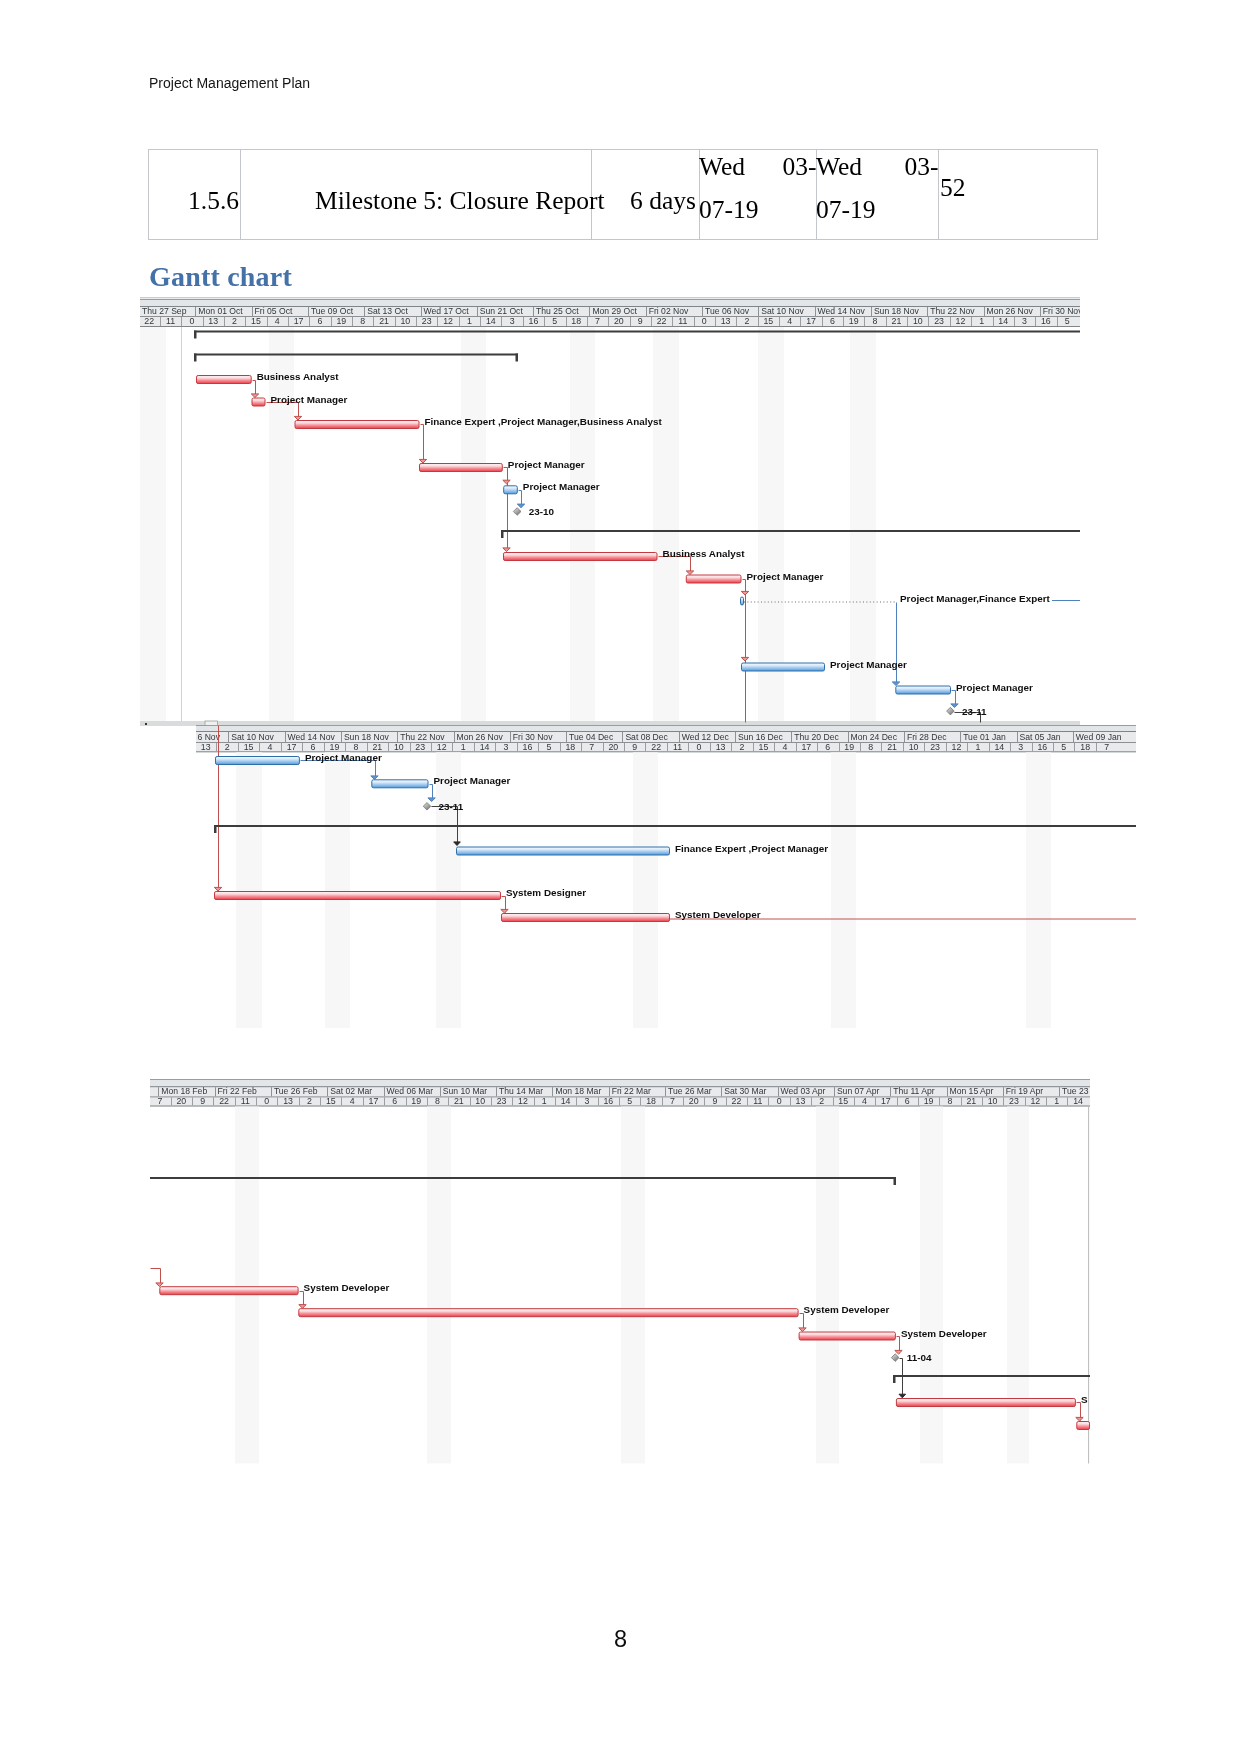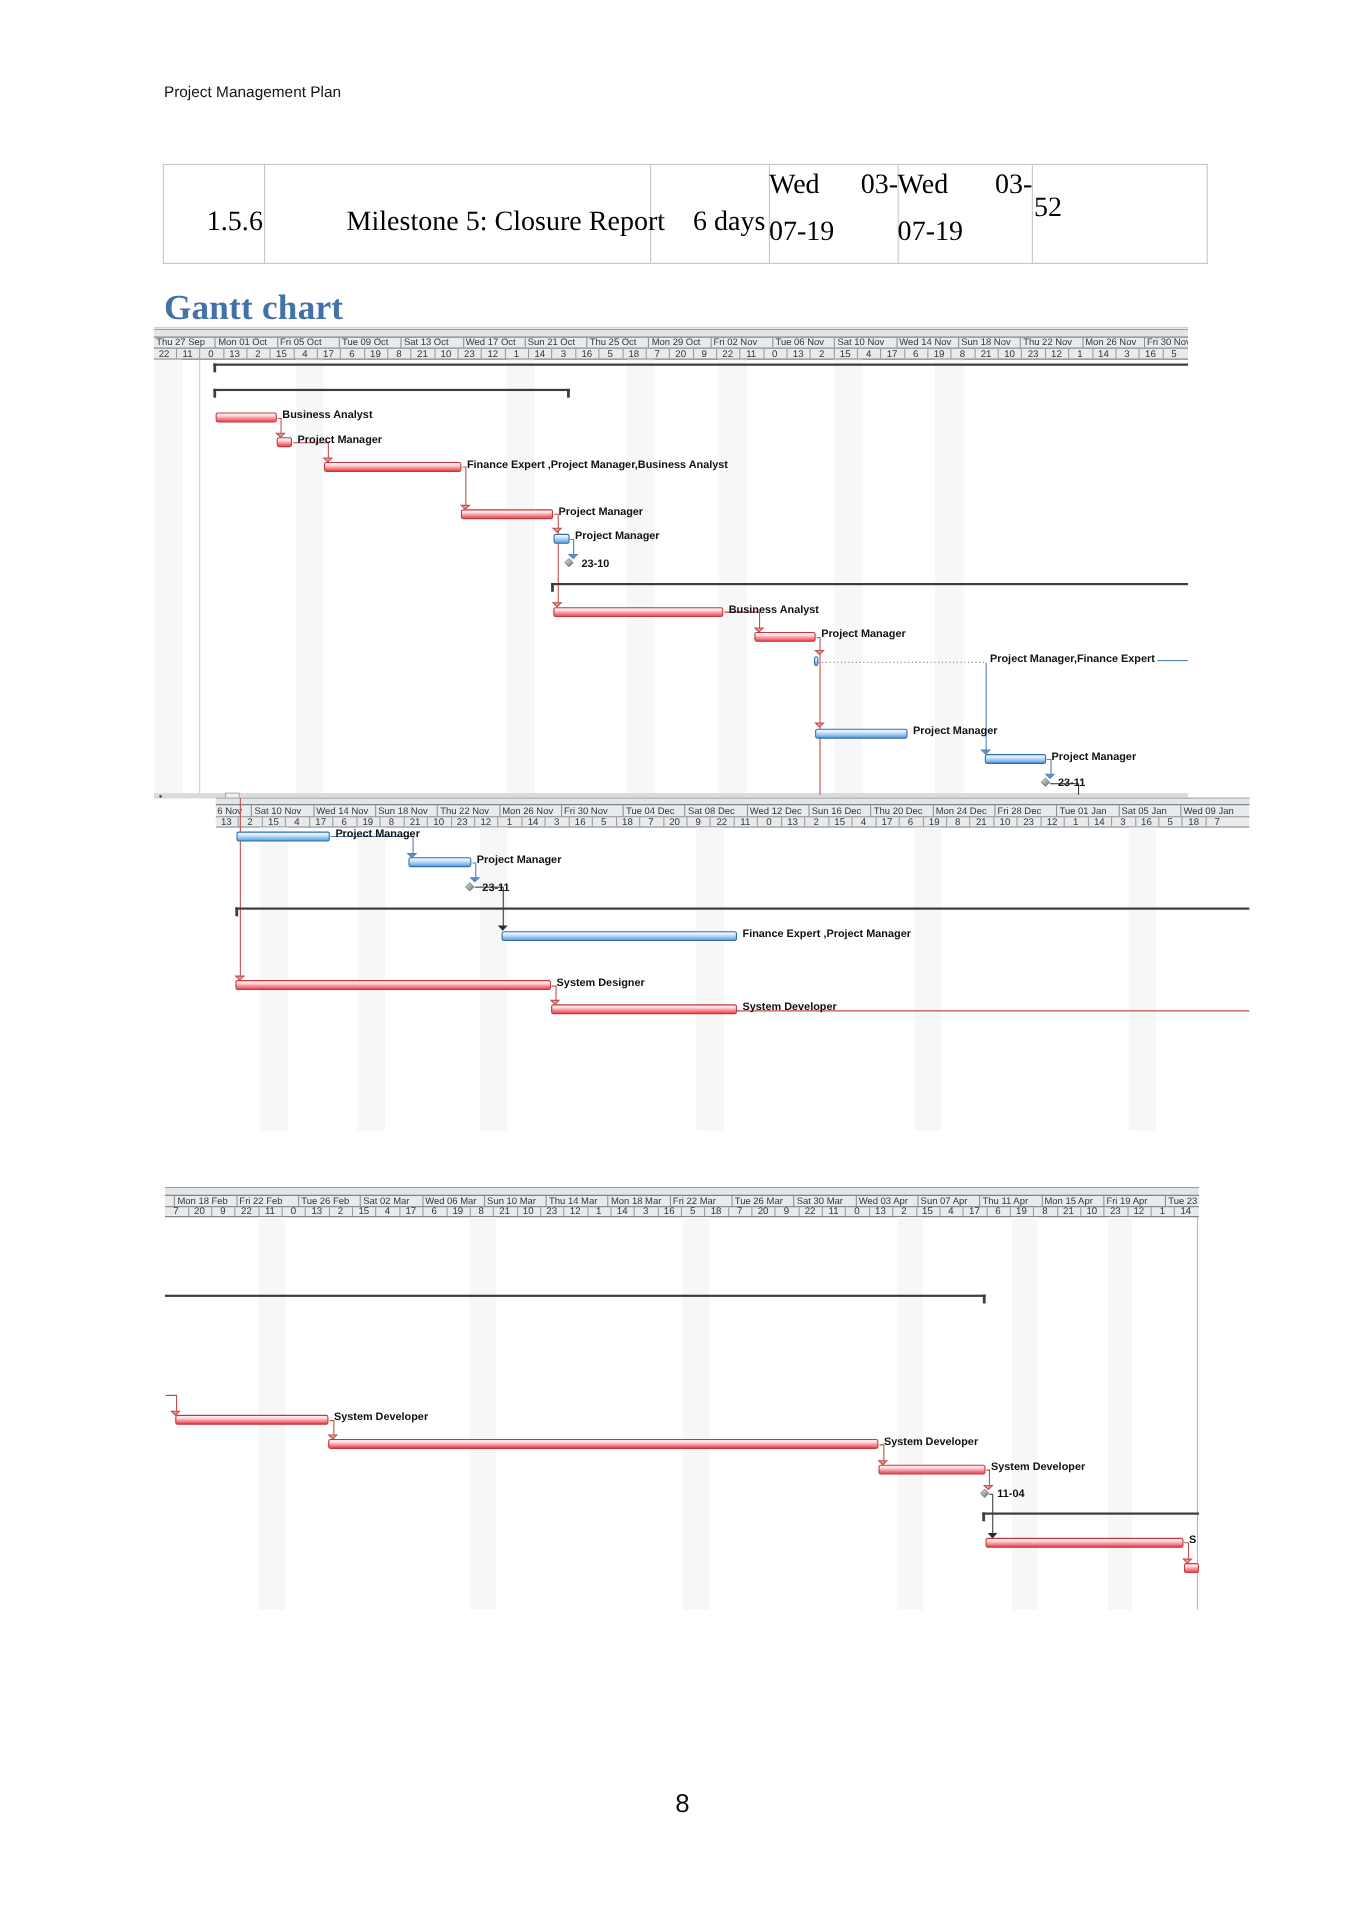--- a/index.html
+++ b/index.html
@@ -18,21 +18,21 @@
   td.c-task{width:350px;text-decoration:underline;}
   td.c-dur{width:107px;}
   td.c-start,td.c-fin{width:116px;padding:0;vertical-align:top;position:relative;text-align:right;}
   td.c-fin{width:121px;}
   td.c-pred{width:158px;}
   .dtl1{position:absolute;left:-1px;top:4px;white-space:nowrap;}
   .dtr1{position:absolute;right:-0.5px;top:4px;white-space:nowrap;}
   .dtl2{position:absolute;left:-1px;top:47px;white-space:nowrap;}
   .predv{position:absolute;left:1px;top:25px;}
 
-  .h2{position:absolute;left:149px;top:261px;font-family:"Liberation Serif",serif;font-size:32px;
+  .h2{position:absolute;left:149px;top:261px;font-family:"Liberation Serif",serif;font-size:28px;
       font-weight:bold;color:#4472a8;letter-spacing:.2px;}
 
   .footer-page{position:absolute;left:0;top:1628px;width:1241px;text-align:center;font-size:23.5px;color:#0d0d0d;line-height:1;}
 
   svg{display:block;}
   .gc{position:absolute;}
   text{font-family:"Liberation Sans",sans-serif;}
 </style>
 </head>
 <body>

